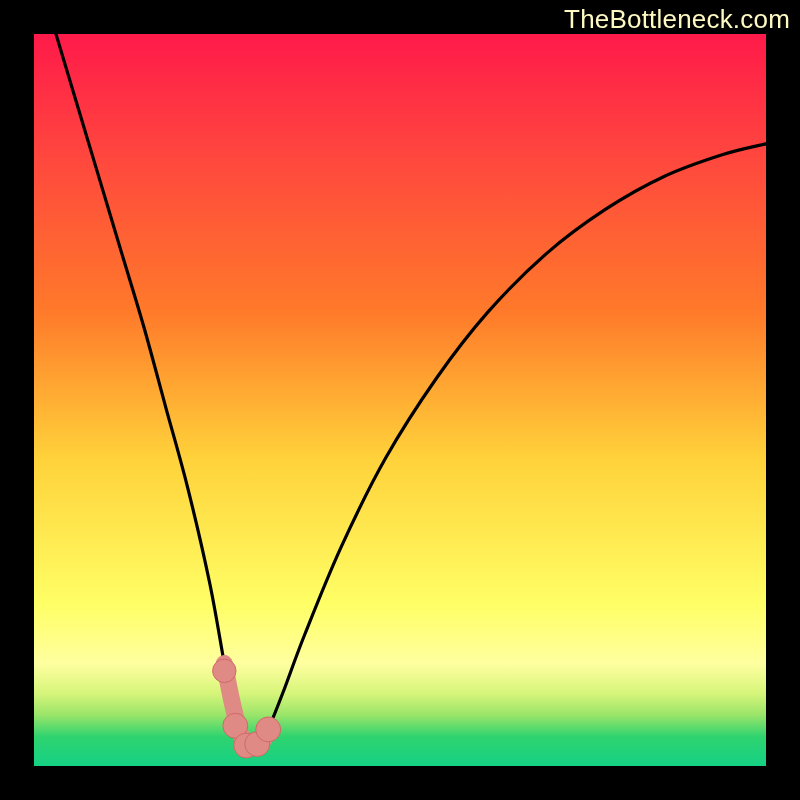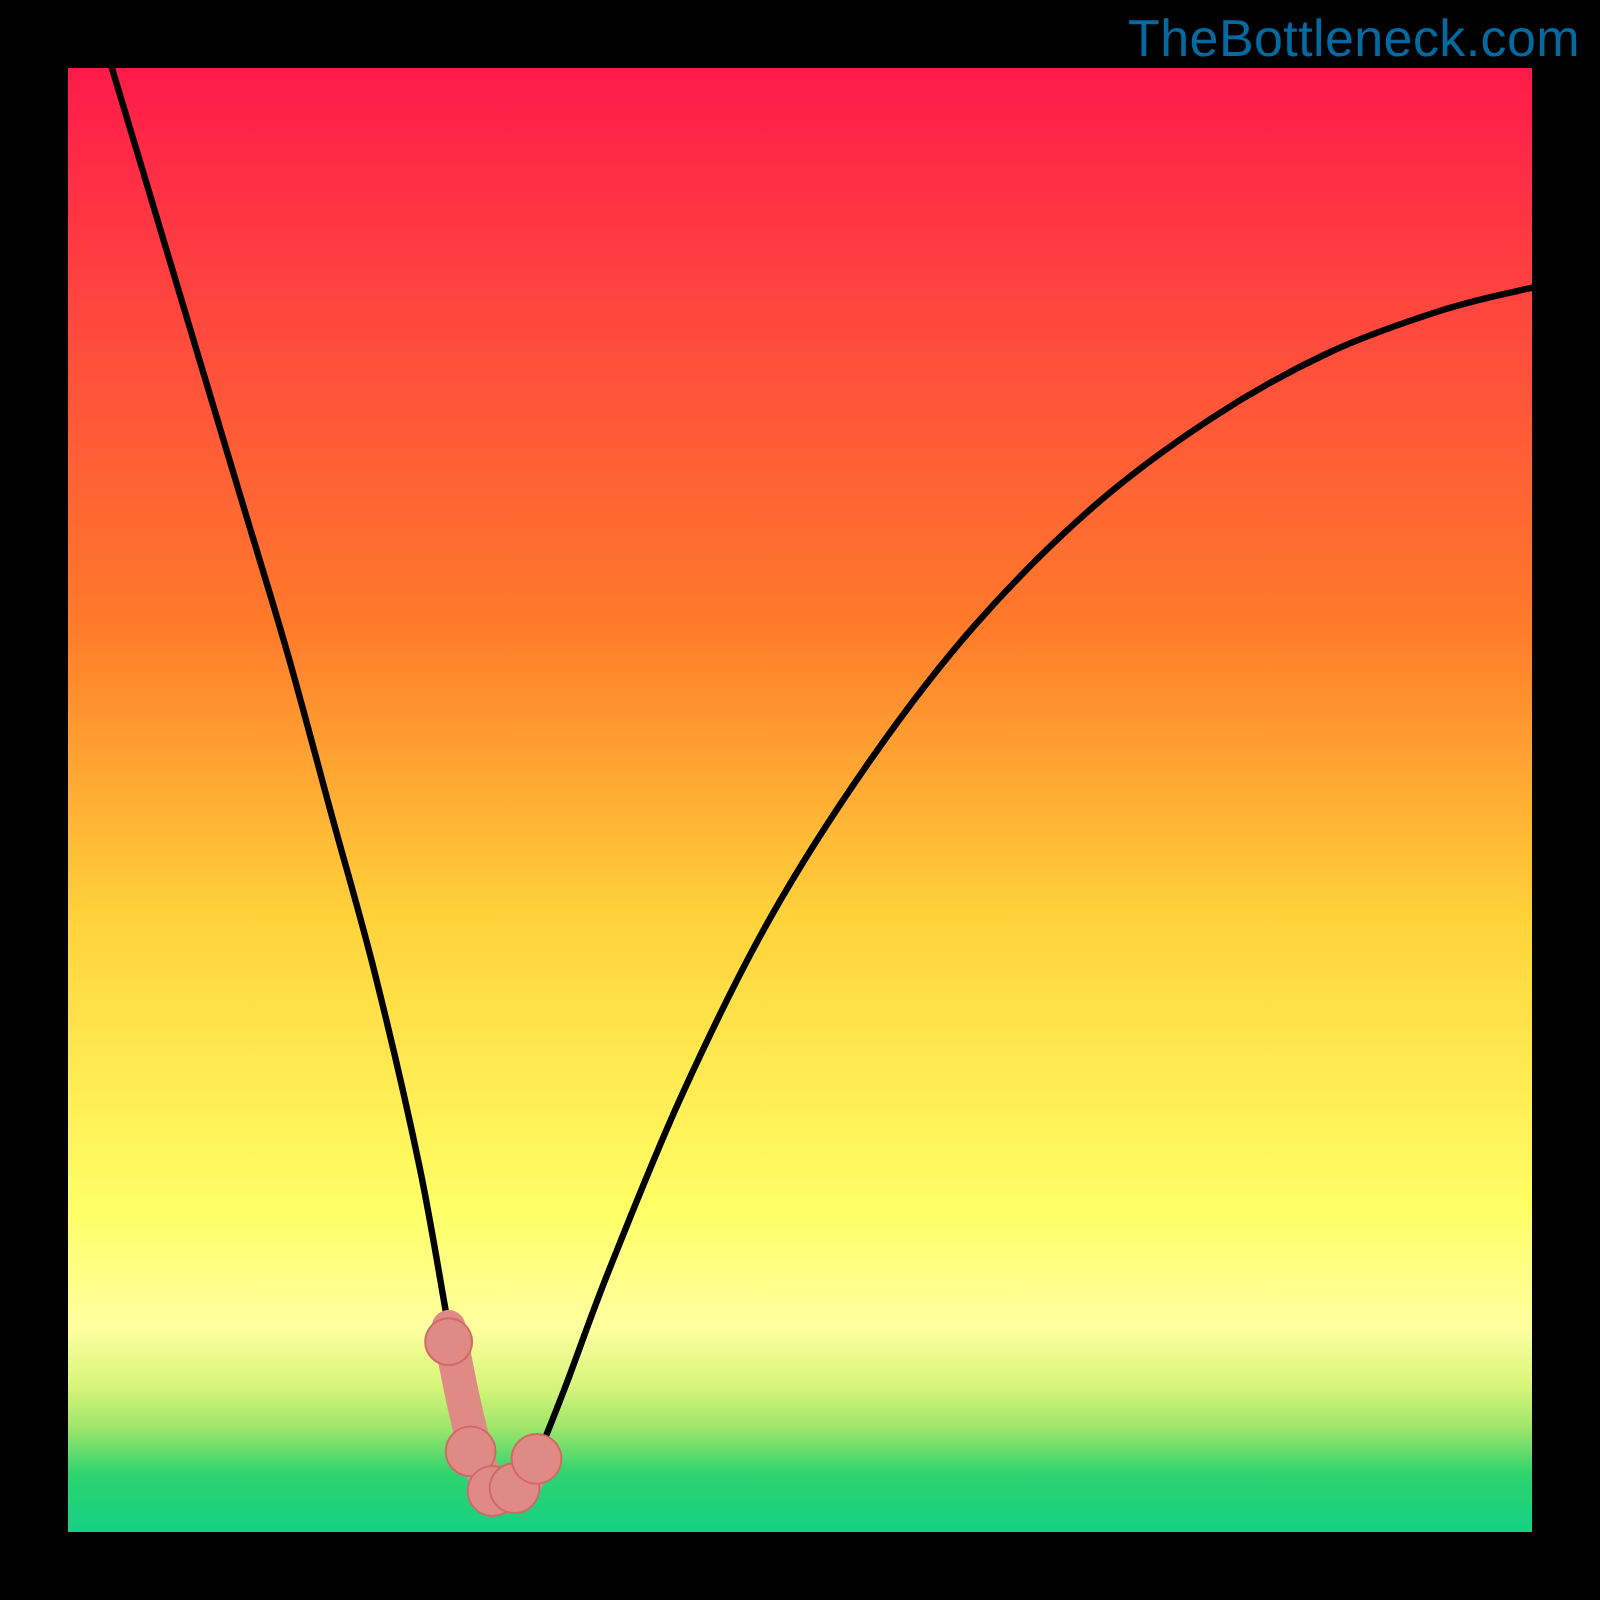--- a/index.html
+++ b/index.html
@@ -16,21 +16,21 @@
     top: 0;
     left: 0;
     width: 800px;
     height: 800px;
     background: #000;
   }
   .watermark {
     position: absolute;
     top: 4px;
     right: 10px;
-    color: #0369a1;
+    color: #fef9c3;
     font-size: 26px;
     font-weight: 400;
     letter-spacing: 0.2px;
     user-select: none;
   }
   .plot {
     position: absolute;
     top: 34px;
     left: 34px;
     width: 732px;

